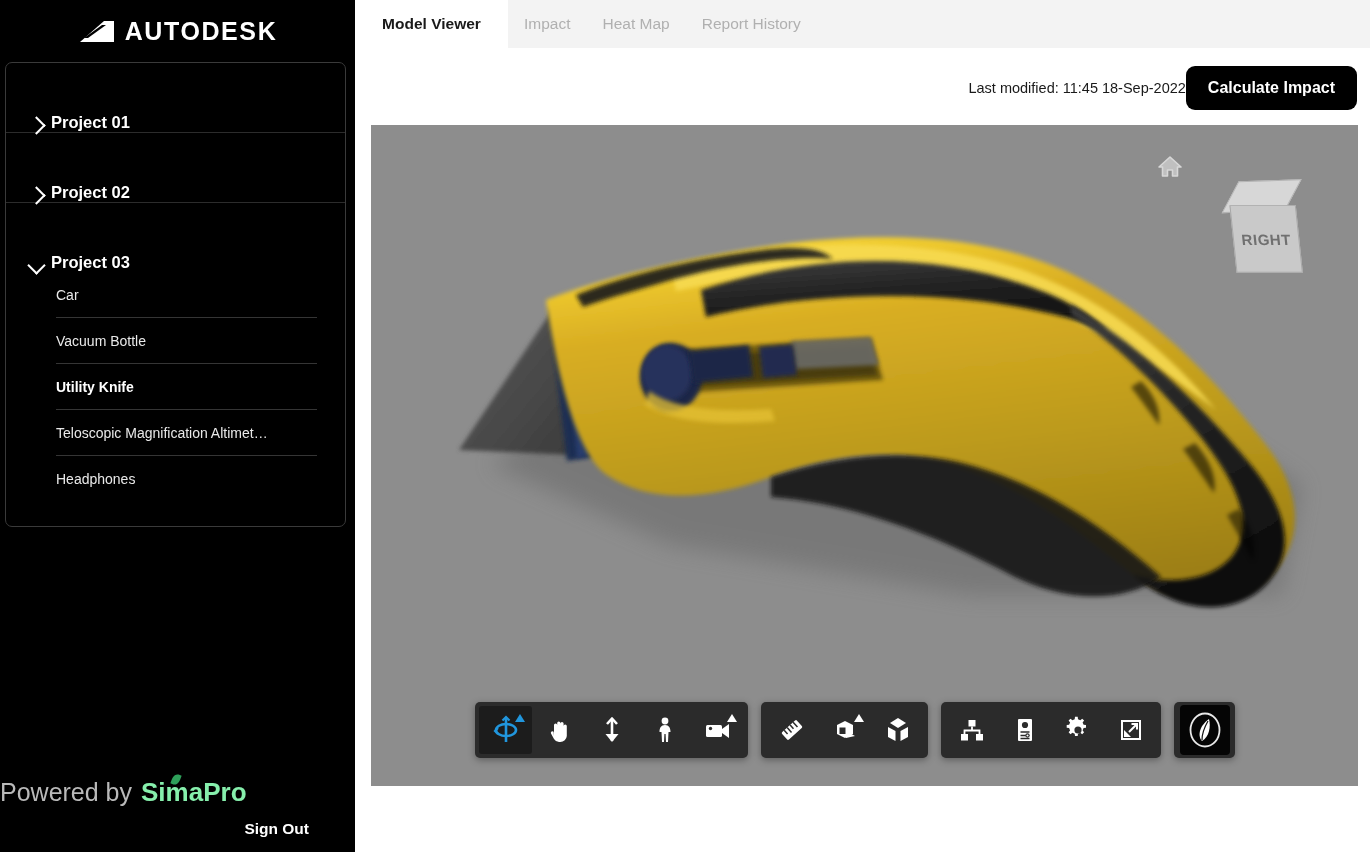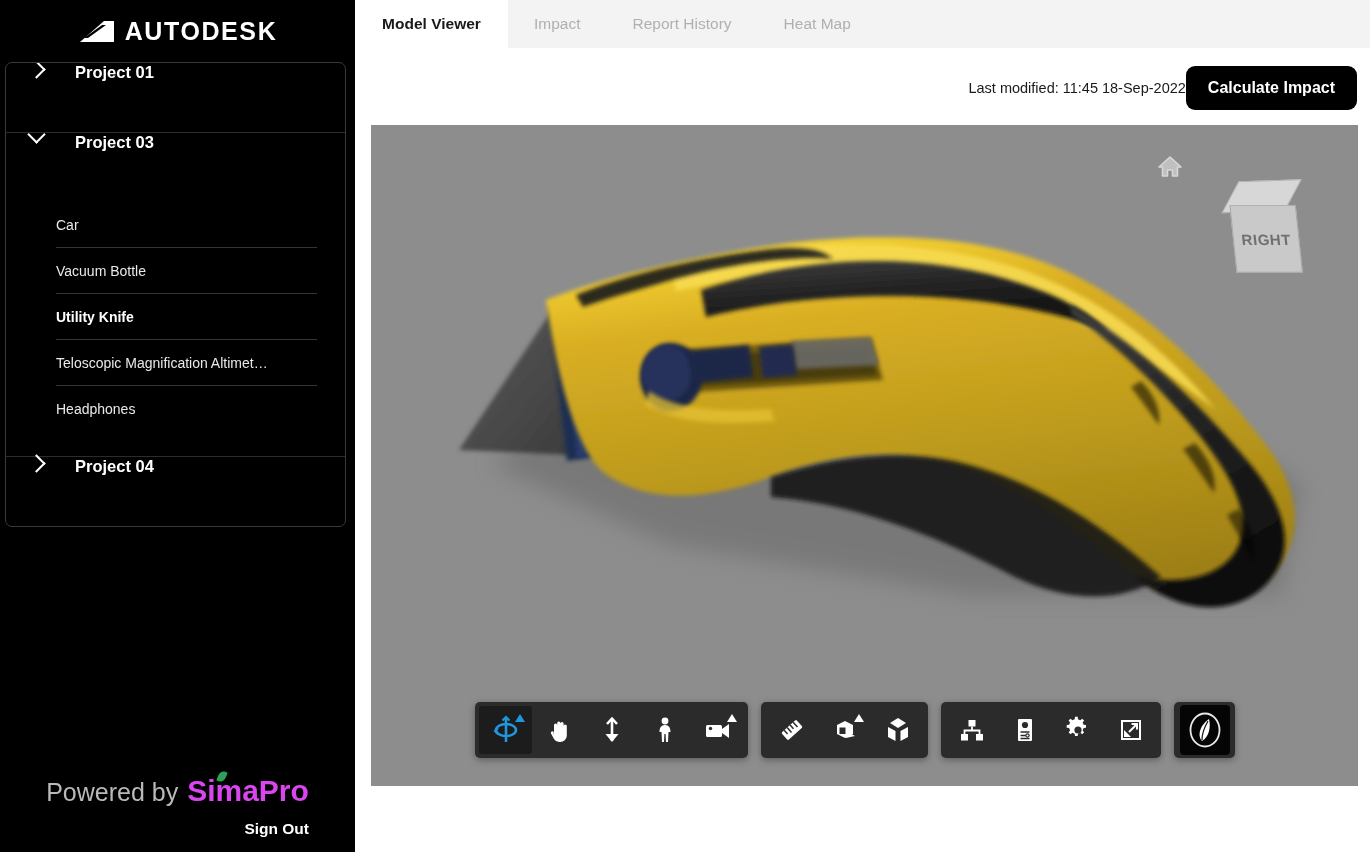--- a/index.html
+++ b/index.html
@@ -29,21 +29,21 @@
   }
   .projects {
     margin: 0 9px 0 5px;
     border: 1px solid #3a3a3a;
     border-radius: 7px;
     overflow: hidden;
   }
   .proj-group { border-bottom: 1px solid #2c2c2c; }
   .proj-group:last-child { border-bottom: none; }
   .proj-head {
-    height: 69px; display: flex; align-items: flex-start; gap: 32px;
+    height: 69px; display: flex; align-items: flex-end; gap: 8px;
     padding-left: 24px; cursor: pointer;
   }
   .chev {
     width: 13px; height: 13px; flex: none;
     border-right: 2.3px solid #ffffff;
     border-bottom: 2.3px solid #ffffff;
   }
   .chev.right { transform: rotate(-45deg); }
   .chev.down  { transform: rotate(45deg); margin-top: -5px; }
   .proj-title {
@@ -52,43 +52,43 @@
   .proj-children { padding: 0 28px 24px 50px; }
   .child {
     height: 46px; display: flex; align-items: center;
     border-bottom: 1px solid #353535;
     color: #e9e9e9; font-size: 14px; cursor: pointer;
   }
   .child.active { font-weight: 700; color: #ffffff; }
   .child:last-child { border-bottom: none; }
   .sb-spacer { flex: 1 1 auto; }
   .powered {
-    display: flex; align-items: baseline; justify-content: center;
+    display: flex; align-items: baseline; justify-content: flex-start;
     gap: 9px; padding-bottom: 12px;
   }
   .powered-pre { color: #b9b9b9; font-size: 25px; font-weight: 400; }
-  .simapro { position: relative; color: #d946ef; font-size: 30px; font-weight: 700; margin-top: 47px; }
+  .simapro { position: relative; color: #86efac; font-size: 26px; font-weight: 700; margin-top: 47px; }
   .leafdot {
     position: absolute; left: 31px; top: -3px;
     width: 8px; height: 11px; background: #2ea05a;
     border-radius: 60% 0 60% 0; transform: rotate(20deg);
   }
   .signout-row { display: flex; justify-content: flex-end; padding: 0 46px 14px 0; }
   .signout { color: #ffffff; font-size: 15.5px; font-weight: 700; cursor: pointer; margin-left: 20px; }
 
   
   .tabstrip {
     position: absolute; left: 355px; top: 0;
     width: 1015px; height: 48px;
     background: #f3f3f3;
     display: flex; align-items: stretch;
   }
   .tab {
     display: flex; align-items: center; justify-content: center;
-    padding: 0 26px; font-size: 15.5px; color: #b0b0b0;
+    padding: 0 16px; font-size: 15.5px; color: #b0b0b0;
     cursor: pointer; white-space: nowrap;
   }
   .tab.active {
     background: #ffffff; color: #1a1a1a; font-weight: 700;
     min-width: 153px;
   }
 
   
   .main {
     position: absolute; left: 355px; top: 48px;
@@ -187,41 +187,41 @@
 
     <div class="projects">
 
       <div class="proj-group">
         <div class="proj-head">
           <span class="chev right"></span>
           <span class="proj-title">Project 01</span>
         </div>
       </div>
 
+      <div class="proj-group">
+        <div class="proj-head">
+          <span class="chev right"></span>
+          <span class="proj-title">Project 02</span>
+        </div>
+      </div>
 
       <div class="proj-group">
         <div class="proj-head">
           <span class="chev down"></span>
           <span class="proj-title">Project 03</span>
         </div>
         <div class="proj-children">
           <div class="child">Car</div>
           <div class="child">Vacuum Bottle</div>
           <div class="child active">Utility Knife</div>
           <div class="child">Teloscopic Magnification Altimet…</div>
           <div class="child">Headphones</div>
         </div>
       </div>
 
-      <div class="proj-group">
-        <div class="proj-head">
-          <span class="chev right"></span>
-          <span class="proj-title">Project 04</span>
-        </div>
-      </div>
 
     </div>
 
     <div class="sb-spacer"></div>
 
     <div class="powered">
       <span class="powered-pre">Powered by</span>
       <span class="simapro">
         <span class="leafdot"></span>
         <span>SimaPro</span>
@@ -229,22 +229,22 @@
     </div>
 
     <div class="signout-row">
       <span class="signout">Sign Out</span>
     </div>
   </aside>
 
   <nav class="tabstrip">
     <div class="tab active">Model Viewer</div>
     <div class="tab">Impact</div>
+    <div class="tab">Heat Map</div>
     <div class="tab">Report History</div>
-    <div class="tab">Heat Map</div>
   </nav>
 
   <main class="main">
 
     <div class="meta-row">
       <span class="lastmod">Last modified: 11:45 18-Sep-2022</span>
       <button class="calc-btn">Calculate Impact</button>
     </div>
 
     <div class="viewer">

